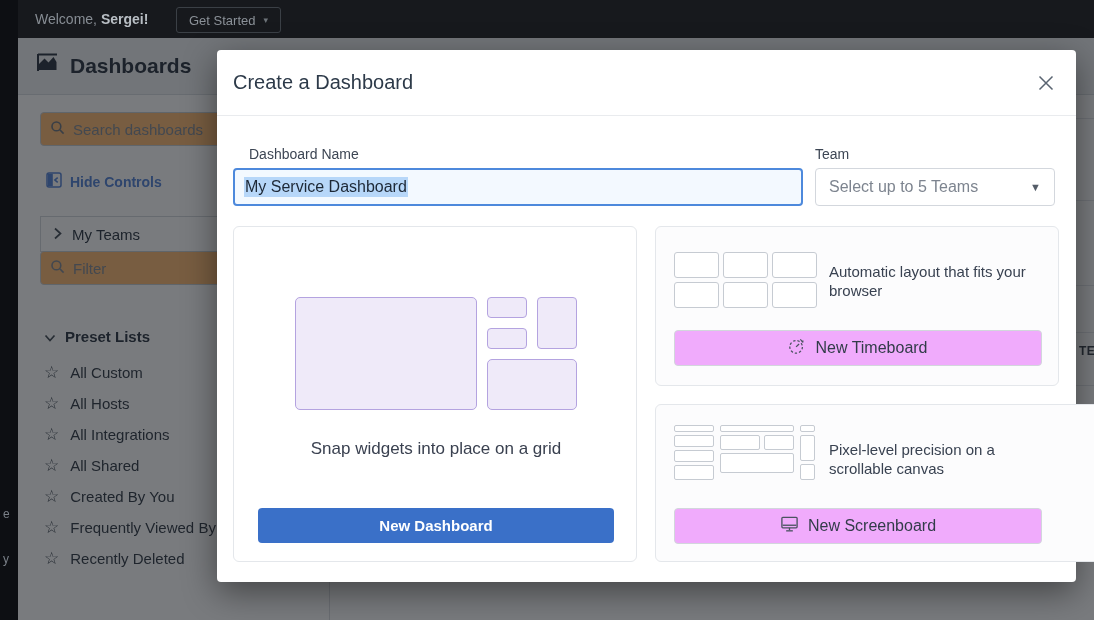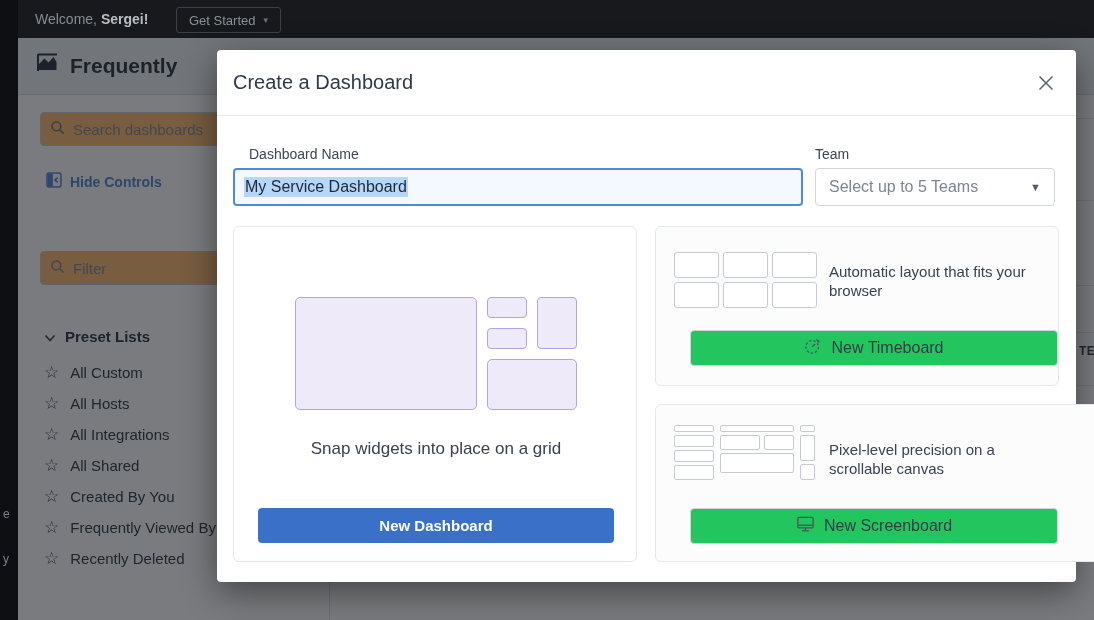--- a/index.html
+++ b/index.html
@@ -100,22 +100,22 @@
   #new-dashboard-btn { position:absolute; left:24px; top:281px; width:356px; height:35px;
     background:#3a70c8; border:none; border-radius:4px; color:#fff; font-size:15px;
     font-weight:700; cursor:pointer; font-family:"Liberation Sans",sans-serif; }
 
   
   #time-illo { position:absolute; left:18px; top:25px; display:grid;
     grid-template-columns:repeat(3,45px); grid-template-rows:26px 26px; gap:4px; }
   .gw { background:#fff; border:1px solid #c6cbd2; border-radius:3px; }
   .side-caption { position:absolute; left:173px; top:35px; width:216px;
     font-size:15px; line-height:19px; color:#394251; }
-  .outline-btn { position:absolute; left:34px; top:103px; width:368px; height:36px;
-    background:#22c55e; border:1px solid #d2d6dc; border-radius:4px; cursor:pointer;
+  .outline-btn { position:absolute; left:18px; top:103px; width:368px; height:36px;
+    background:#f0abfc; border:1px solid #d2d6dc; border-radius:4px; cursor:pointer;
     display:flex; align-items:center; justify-content:center; gap:9px;
     font-size:16px; color:#323c49; font-family:"Liberation Sans",sans-serif; }
 
   
   #screen-illo { position:absolute; left:18px; top:20px; display:flex; gap:6px; }
   #screen-illo .col { display:flex; flex-direction:column; gap:3px; }
   .sw { background:#fff; border:1px solid #c6cbd2; border-radius:2px; }
 </style>
 </head>
 <body>
@@ -123,21 +123,21 @@
 <div id="page">
   <div id="page-header"></div>
   <div id="page-title">
     <span>
       <svg width="23" height="20" viewBox="0 0 23 20">
           <path d="M2 1.5 H21" stroke="#2c3642" stroke-width="2" fill="none"></path>
           <path d="M2 1 V18" stroke="#2c3642" stroke-width="2" fill="none"></path>
           <path d="M3 17 L3 11 L8.5 5.5 L12.5 9.5 L17.5 4 L20.5 9 V17 Z" fill="#2c3642"></path>
         </svg>
     </span>
-    <span>Frequently</span>
+    <span>Dashboards</span>
   </div>
 
   <div id="left-panel">
     <div class="search-box" id="search-dash">
       <span>
         <svg width="15" height="15" viewBox="0 0 15 15">
             <circle cx="6.4" cy="6.4" r="4.4" stroke="#6e7680" stroke-width="1.6" fill="none"></circle>
             <path d="M9.8 9.8 L13.6 13.6" stroke="#6e7680" stroke-width="1.6"></path>
           </svg>
       </span>
@@ -148,20 +148,28 @@
       <span>
         <svg width="16" height="16" viewBox="0 0 16 16">
             <rect x="1" y="1" width="14" height="14" rx="2" stroke="#5584d8" stroke-width="1.5" fill="none"></rect>
             <rect x="1.8" y="1.8" width="5" height="12.4" fill="#5584d8"></rect>
             <path d="M11.7 5.6 L8.9 8 L11.7 10.4" stroke="#5584d8" stroke-width="1.6" fill="none"></path>
           </svg>
       </span>
       <span>Hide Controls</span>
     </div>
 
+    <div id="my-teams">
+      <span>
+        <svg width="9" height="13" viewBox="0 0 9 13">
+            <path d="M2 1.5 L7.5 6.5 L2 11.5" stroke="#454e58" stroke-width="1.7" fill="none"></path>
+          </svg>
+      </span>
+      <span>My Teams</span>
+    </div>
 
     <div class="search-box" id="filter-box">
       <span>
         <svg width="15" height="15" viewBox="0 0 15 15">
             <circle cx="6.4" cy="6.4" r="4.4" stroke="#828a94" stroke-width="1.6" fill="none"></circle>
             <path d="M9.8 9.8 L13.6 13.6" stroke="#828a94" stroke-width="1.6"></path>
           </svg>
       </span>
       <input placeholder="Filter" style="">
     </div>

